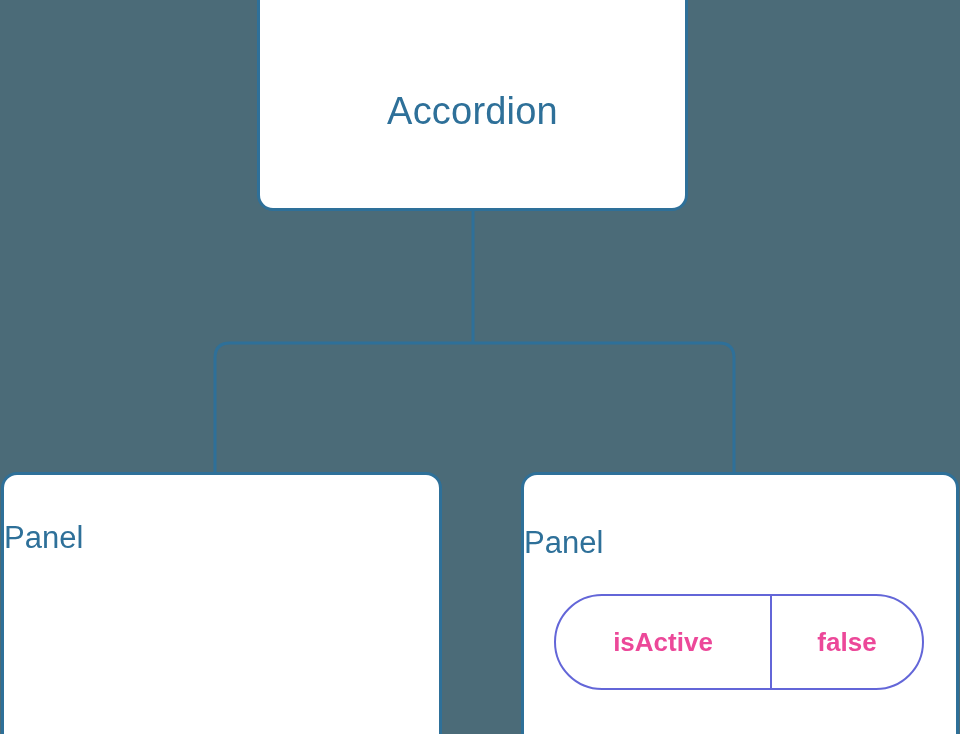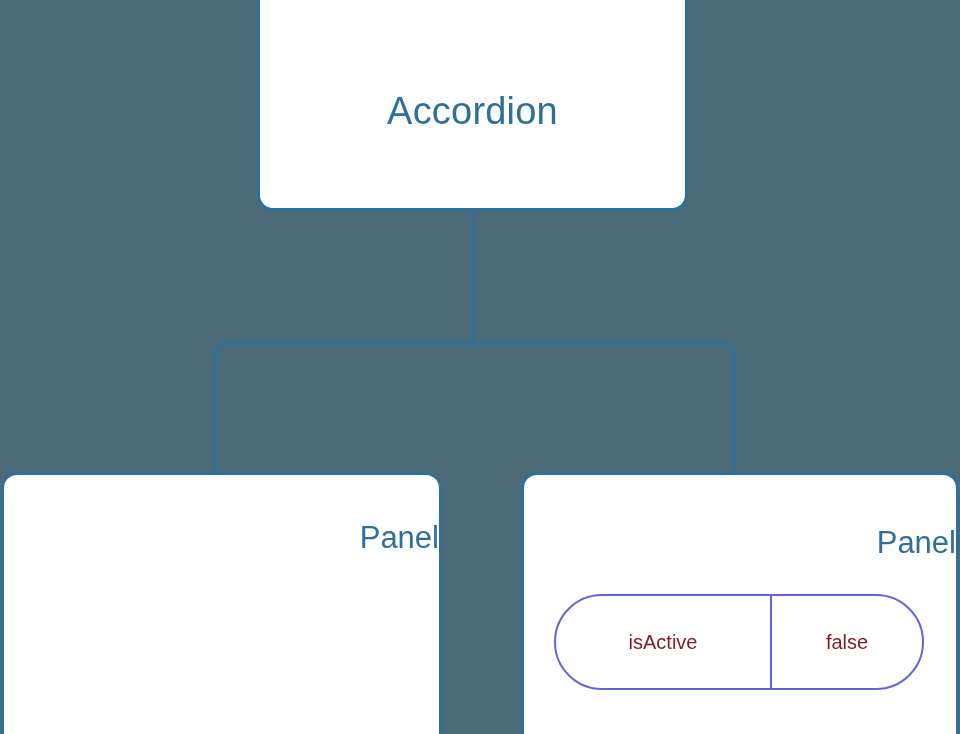--- a/index.html
+++ b/index.html
@@ -80,21 +80,21 @@
     left: 521px;
     top: 472px;
     width: 438px;
     height: 290px;
   }
 
   .panel-title {
     position: absolute;
     left: 0;
     right: 0;
-    text-align: right;
+    text-align: left;
     color: #2e7099;
     font-size: 31px;
     line-height: 1;
   }
 
   .panel-left .panel-title { top: 47px; }
   .panel-right .panel-title { top: 52px; }
 
   
   .pill {
@@ -110,23 +110,23 @@
     left: 554px;
     top: 594px;
     width: 370px;
     height: 96px;
     border: 2px solid #6366d8;
     border-radius: 48px;
   }
 
   .pill-plain .pill-key,
   .pill-plain .pill-val {
-    color: #7f1d1d;
-    font-size: 20px;
-    font-weight: normal;
+    color: #ec4899;
+    font-size: 26px;
+    font-weight: bold;
   }
 
   .pill-plain .pill-key {
     flex: 0 0 216px;
     border-right: 2px solid #6366d8;
   }
 
   .pill-key, .pill-val {
     display: flex;
     align-items: center;

